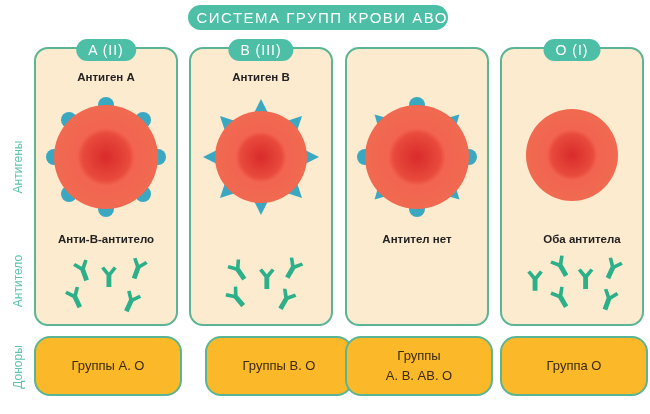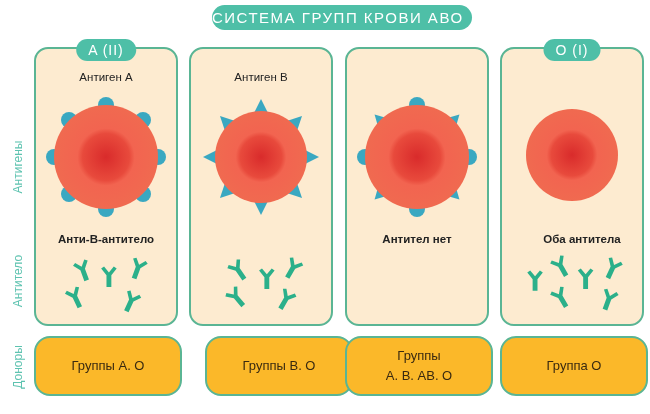--- a/index.html
+++ b/index.html
@@ -1,28 +1,28 @@
 <!DOCTYPE html>
 <html><head>
 <meta charset="utf-8">
 <style>
   html, body { margin:0; padding:0; }
   body { width:650px; height:414px; background:#ffffff; position:relative; overflow:hidden;
          font-family:"DejaVu Sans", sans-serif; }
-  .title-pill { position:absolute; left:212px; top:5px; width:260px; height:25px; border-radius:13px;
-         background:#4ebfa7; color:#ffffff; text-align:left; line-height:25px; font-size:15px;
+  .title-pill { position:absolute; left:188px; top:5px; width:260px; height:25px; border-radius:13px;
+         background:#4ebfa7; color:#ffffff; text-align:right; line-height:25px; font-size:15px;
          letter-spacing:1.5px; font-family:"Liberation Sans", sans-serif; font-weight:normal; }
   .side-label { position:absolute; color:#5ec3b0; font-size:12px; font-family:"Liberation Sans", sans-serif;
          transform-origin:center center; transform:rotate(-90deg); white-space:nowrap; text-align:center; width:80px; }
   .card { position:absolute; top:47px; width:144px; height:279px; background:#fdebd0;
          border:2px solid #5ab594; border-radius:14px; box-sizing:border-box; }
   .pill { position:absolute; top:-10px; left:50%; transform:translateX(-50%); height:22px; padding:0 12px;
          min-width:54px; background:#4ebfa7; border-radius:11px; color:#ffffff; text-align:center;
          font-size:14px; line-height:22px; font-family:"Liberation Sans", sans-serif; letter-spacing:1px; box-sizing:border-box; }
-  .antigen-title { position:absolute; top:22px; width:100%; text-align:center; font-weight:normal;
+  .antigen-title { position:absolute; top:22px; width:100%; text-align:center; font-weight:bold;
          font-size:11.5px; color:#222222; font-family:"Liberation Sans", sans-serif; }
   .cell { position:absolute; top:48px; left:50%; transform:translateX(-50%); width:120px; height:120px; }
   .antibody-title { position:absolute; top:184px; width:100%; text-align:center; font-weight:bold;
          font-size:11.5px; color:#222222; font-family:"Liberation Sans", sans-serif; }
   .antibodies { position:absolute; top:202px; left:0; width:100%; height:70px; }
   .donor { position:absolute; top:336px; width:148px; height:60px; background:#fbb829; border:2px solid #5ab594;
          border-radius:16px; box-sizing:border-box; display:flex; flex-direction:column; align-items:center;
          justify-content:center; color:#3a2a10; font-size:13px; font-family:"Liberation Sans", sans-serif; line-height:20px; }
 </style>
 </head>
@@ -68,20 +68,21 @@
   <svg class="antibodies" viewBox="0 0 144 70">
     <use href="#ab" transform="translate(48,18) rotate(-20)"></use>
     <use href="#ab" transform="translate(75,24)"></use>
     <use href="#ab" transform="translate(105,16) rotate(20)"></use>
     <use href="#ab" transform="translate(40,46) rotate(-25)"></use>
     <use href="#ab" transform="translate(98,50) rotate(25)"></use>
   </svg>
 </div>
 
 <div class="card" style="left:189px;">
+  <div class="pill">B (III)</div>
   <div class="antigen-title">Антиген В</div>
   <svg class="cell" viewBox="-60 -60 120 120">
     <g fill="#3aa8c1">
       <g transform="rotate(0)">
           <polygon points="-9,-40 9,-40 0,-58"></polygon>
         </g>
       <g transform="rotate(45)">
           <polygon points="-9,-40 9,-40 0,-58"></polygon>
         </g>
       <g transform="rotate(90)">

